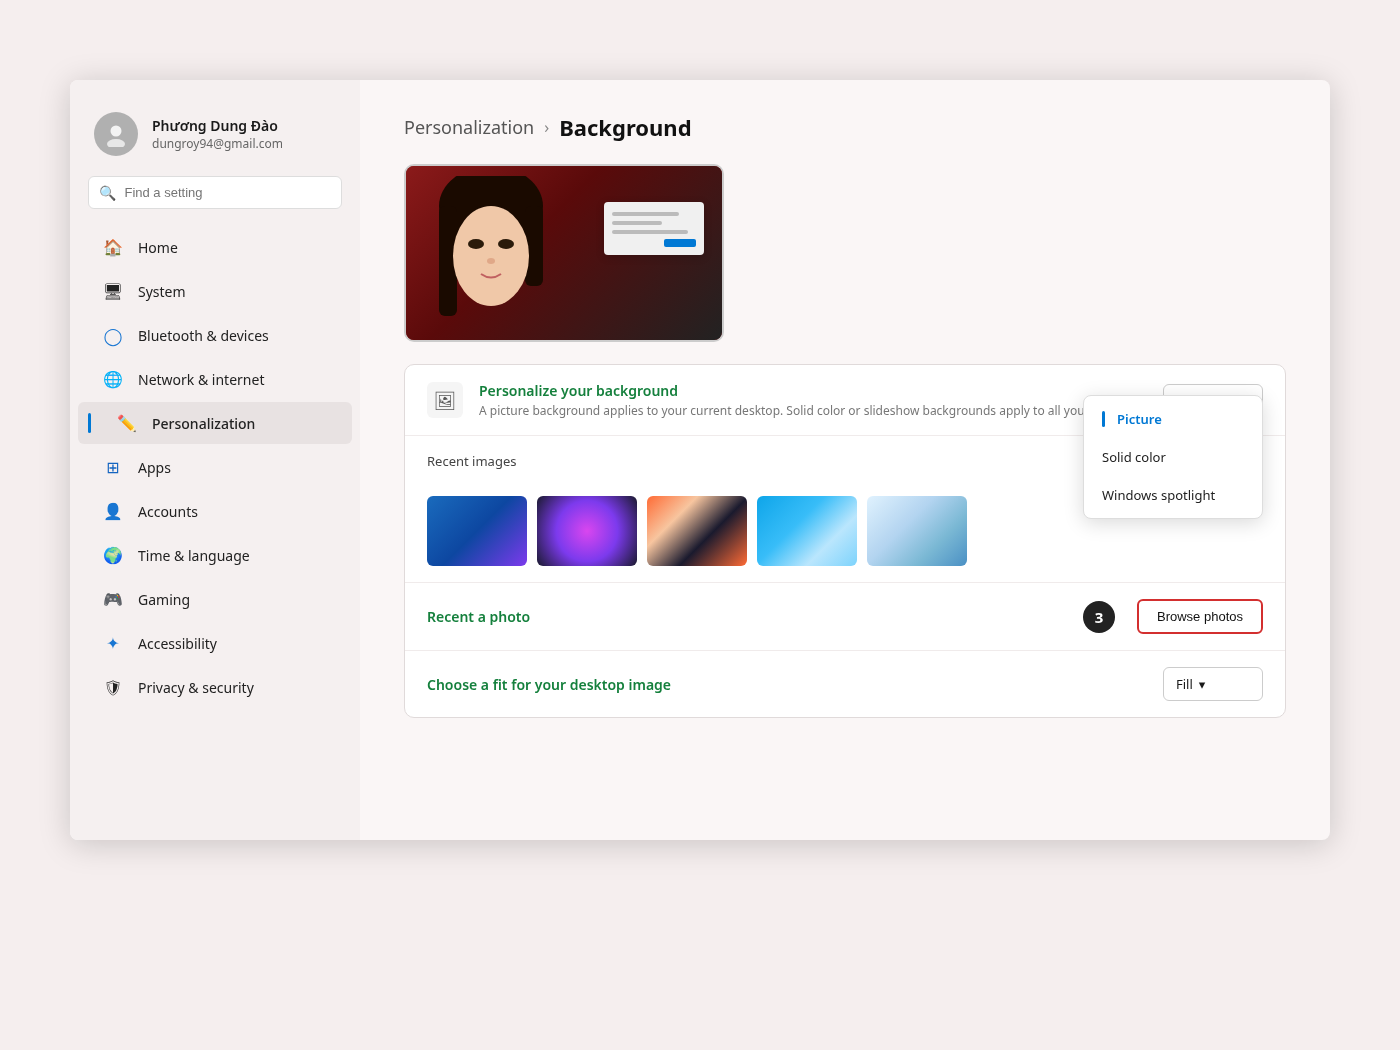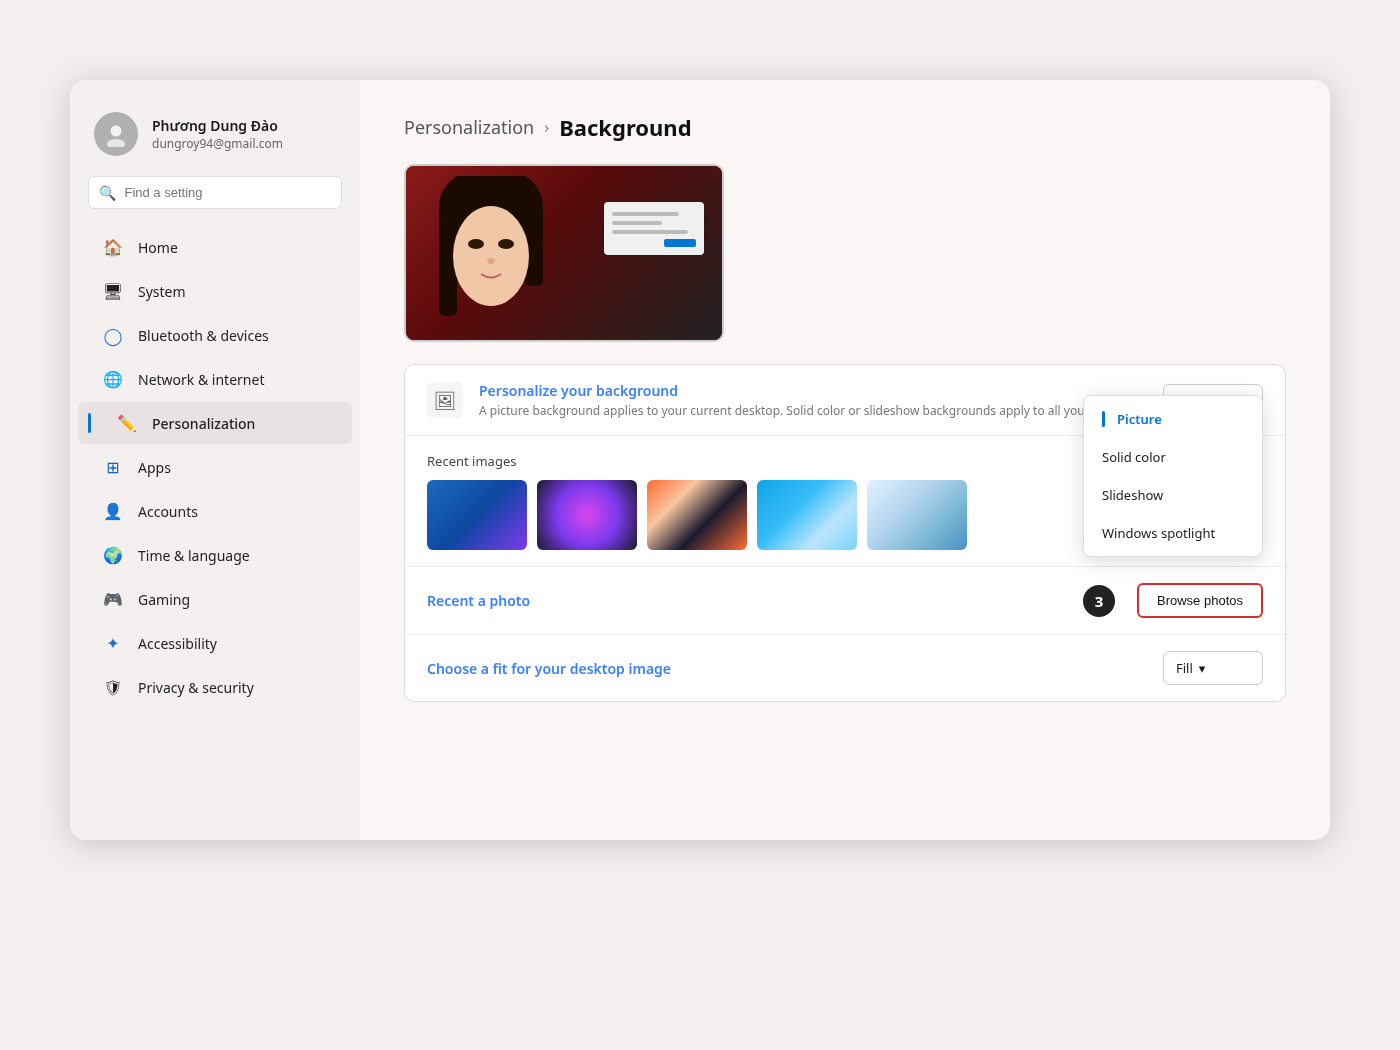--- a/index.html
+++ b/index.html
@@ -9,21 +9,21 @@
       font-size: 14px;
       color: #1a1a1a;
       min-height: 1050px;
       display: flex;
       align-items: flex-start;
       justify-content: center;
       padding: 80px 40px;
     }
     .window {
       background: #faf6f6;
-      border-radius: 16px;
+      border-radius: 8px;
       box-shadow: 0 4px 32px rgba(0,0,0,0.18);
       width: 1260px;
       min-height: 760px;
       display: flex;
       overflow: hidden;
     }
     
     .sidebar {
       width: 290px;
       min-width: 290px;
@@ -210,21 +210,21 @@
       border-radius: 6px;
       display: flex;
       align-items: center;
       justify-content: center;
       margin-right: 16px;
       flex-shrink: 0;
       font-size: 18px;
       color: #555;
     }
     .settings-row-text { flex: 1; }
-    .settings-row-title { font-weight: 600; font-size: 14px; color: #3b82f6; }
+    .settings-row-title { font-weight: 600; font-size: 14px; color: #15803d; }
     .settings-row-desc { font-size: 12px; color: #777; margin-top: 2px; }
     .settings-row-action {
       display: flex;
       align-items: center;
       gap: 10px;
     }
 
     
     .dropdown-selector {
       background: #fff;
@@ -276,21 +276,21 @@
     .recent-images-row {
       display: flex;
       gap: 10px;
       padding: 16px 22px;
       border-bottom: 1px solid #f0ebeb;
       flex-direction: column;
     }
     .recent-images-label {
       font-size: 13px;
       color: #444;
-      margin-bottom: 0;
+      margin-bottom: 16px;
     }
     .images-row {
       display: flex;
       gap: 10px;
     }
     .thumb {
       width: 100px;
       height: 70px;
       border-radius: 6px;
       overflow: hidden;
@@ -468,23 +468,20 @@
 
         <div class="dropdown-menu">
           <div class="dropdown-menu-item selected">
             <span class="selected-bar"></span>
             <span>Picture</span>
           </div>
           <div class="dropdown-menu-item">
             <span>Solid color</span>
           </div>
           <div class="dropdown-menu-item">
-            <span>Slideshow</span>
-          </div>
-          <div class="dropdown-menu-item">
             <span>Windows spotlight</span>
           </div>
         </div>
       </div>
 
       <div class="recent-images-row">
         <div class="recent-images-label">Recent images</div>
         <div class="images-row">
           <div class="thumb thumb-1"></div>
           <div class="thumb thumb-2"></div>

